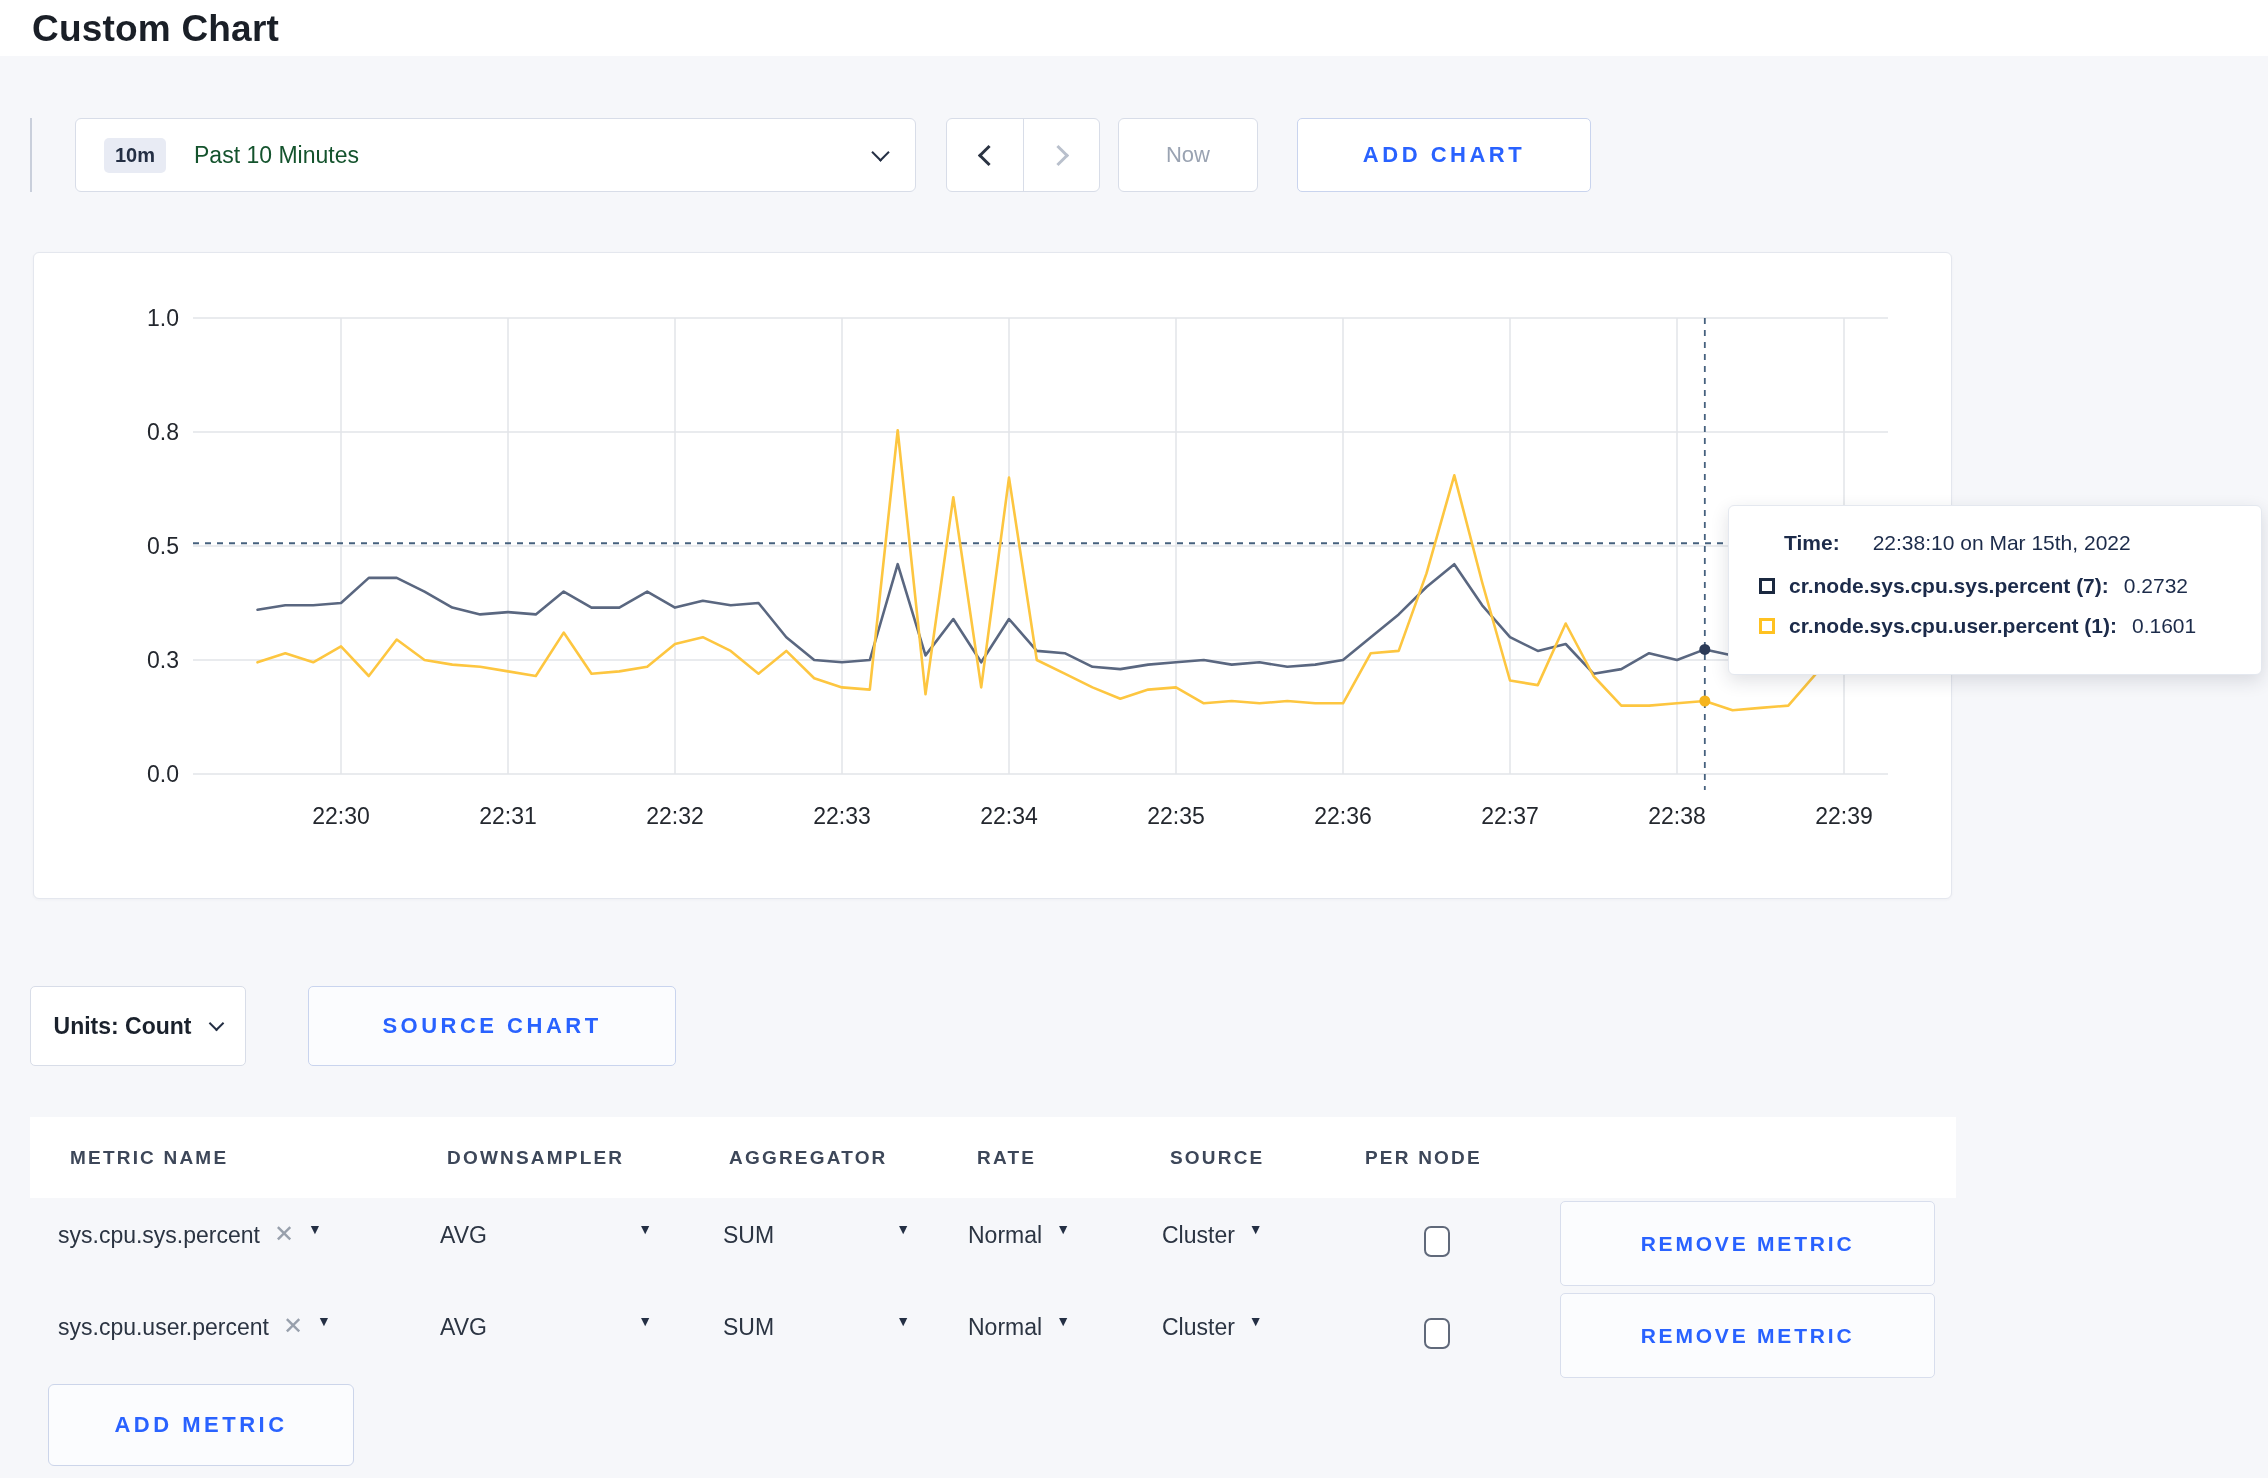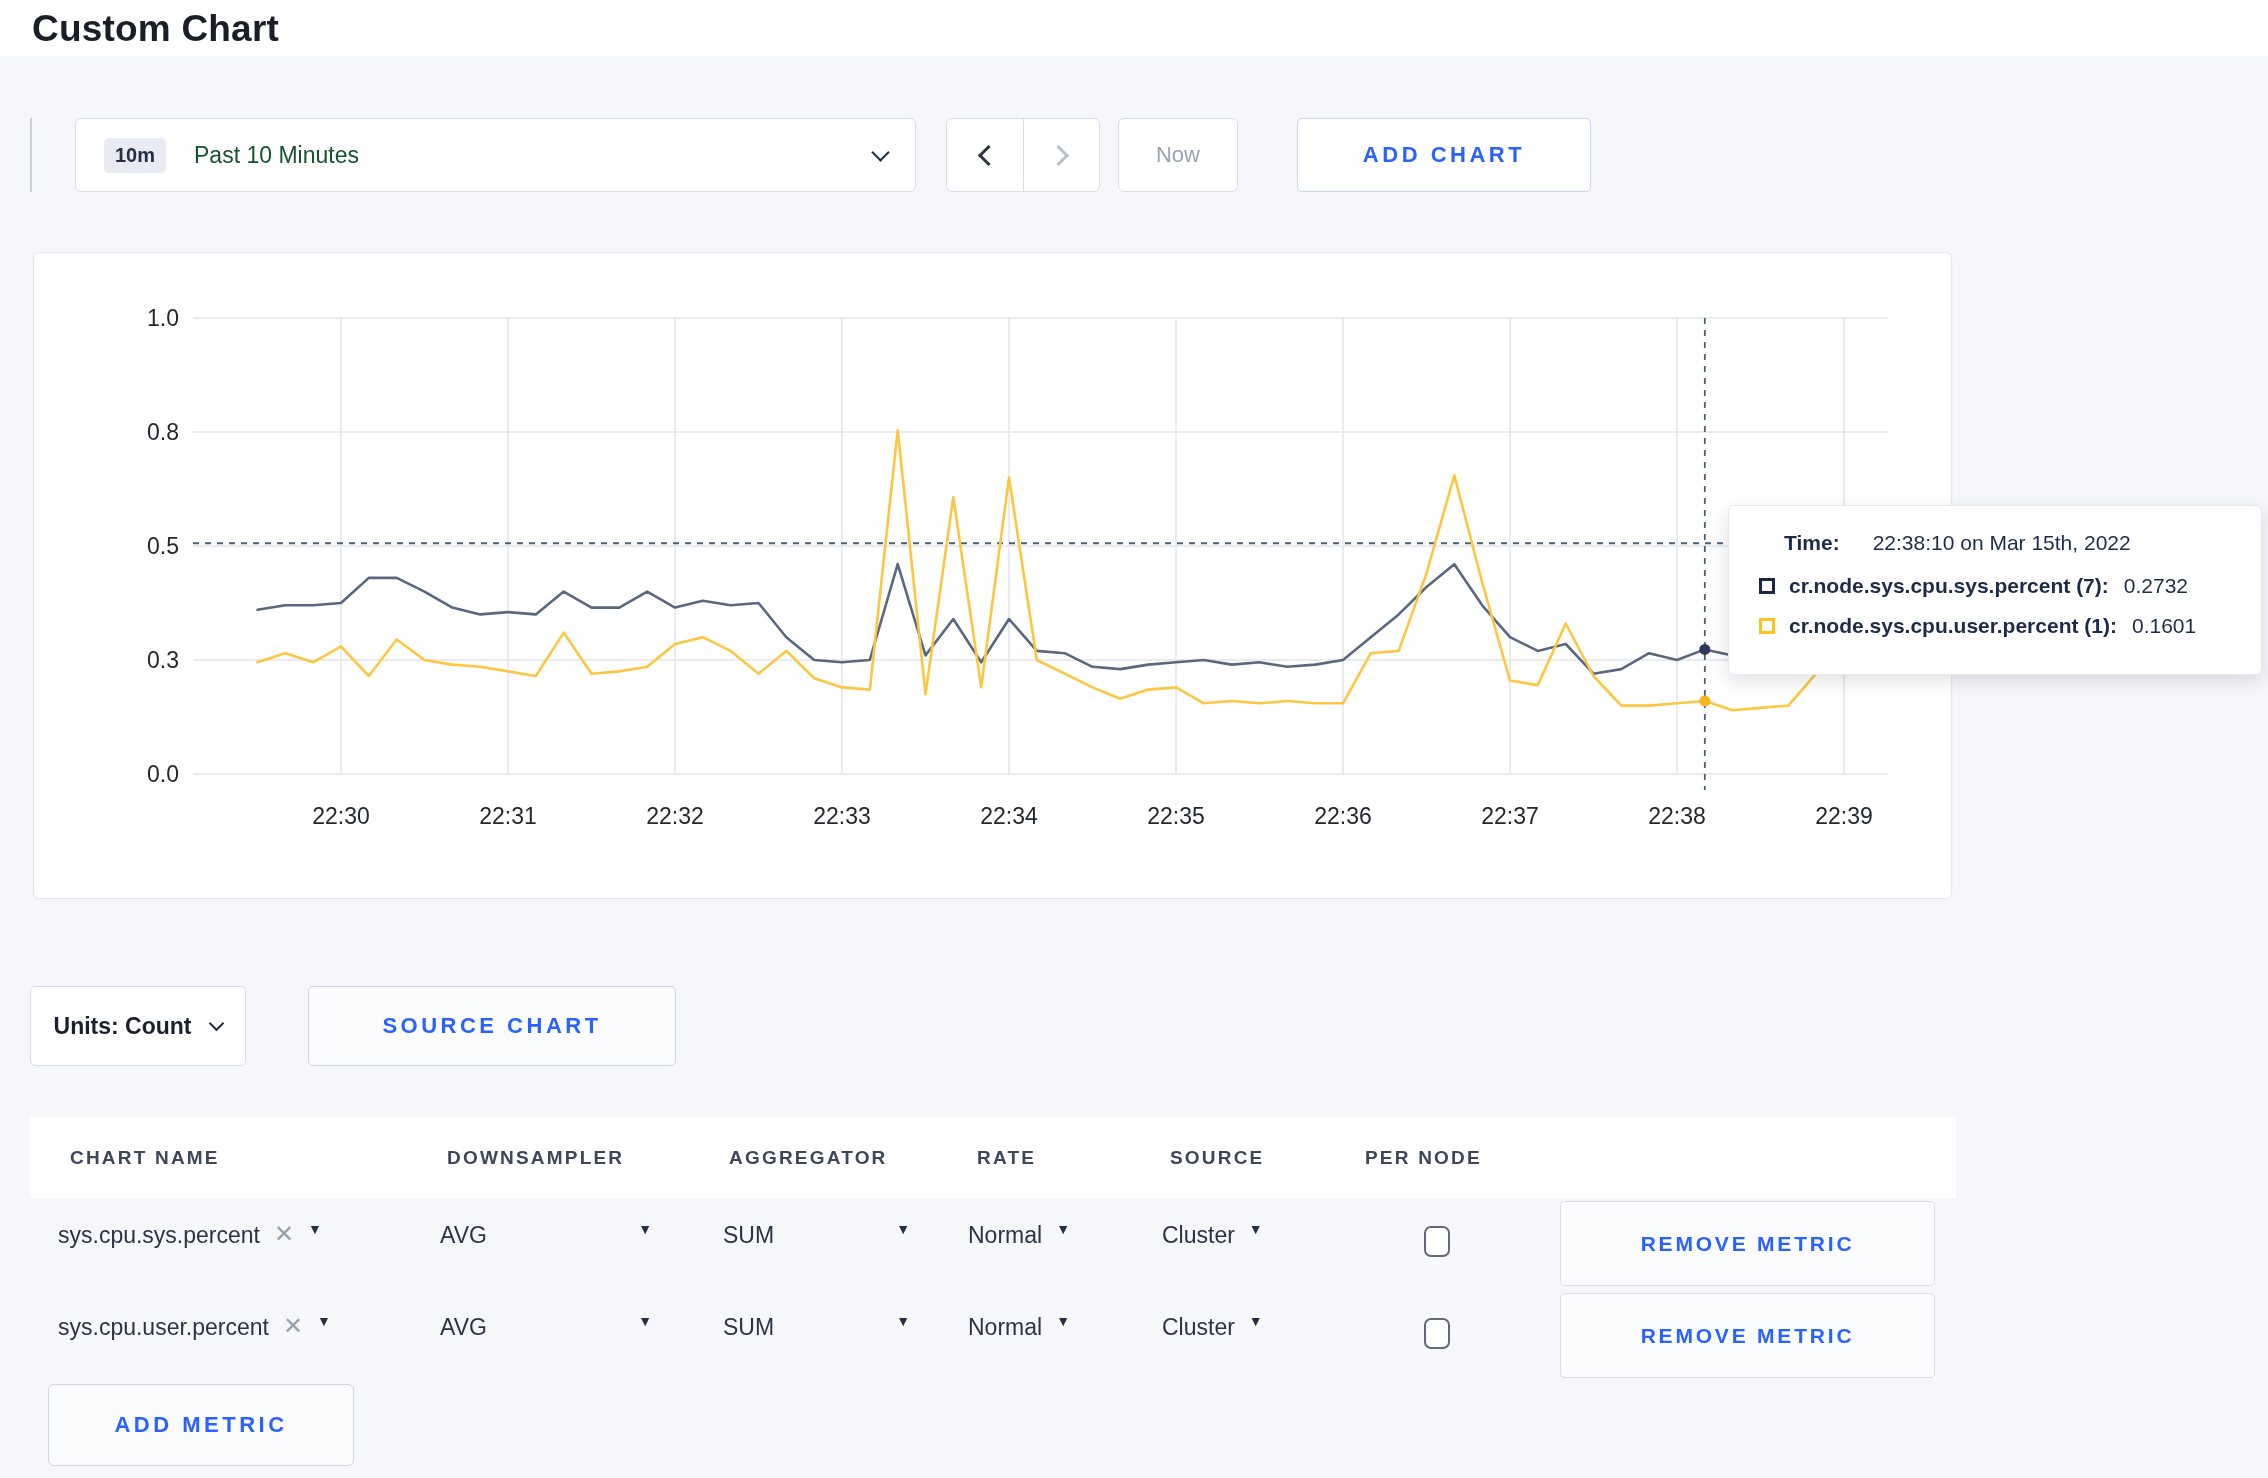--- a/index.html
+++ b/index.html
@@ -31,21 +31,21 @@
   .chev {
     width:13px; height:13px; border-right:2.5px solid #242f44; border-bottom:2.5px solid #242f44;
     transform:rotate(45deg); margin-top:-6px;
   }
   .range-select .chev { margin-left:auto; }
   .nav-group { left:946px; top:118px; width:154px; height:74px; padding:0; }
   .nav-half { width:50%; height:100%; display:flex; align-items:center; justify-content:center; cursor:pointer; }
   .nav-half + .nav-half { border-left:1.5px solid #d8dde8; }
   .arrow-left  { width:15px; height:15px; border-left:3.5px solid #2a3342; border-bottom:3.5px solid #2a3342; transform:rotate(45deg); margin-left:6px; }
   .arrow-right { width:15px; height:15px; border-right:3.5px solid #b9c0cc; border-top:3.5px solid #b9c0cc; transform:rotate(45deg); margin-right:6px; }
-  .now-btn { left:1118px; top:118px; width:120px; height:74px; justify-content:center; font-size:22px; color:#9aa3b2; font-weight:500; cursor:default; }
+  .now-btn { left:1118px; top:118px; width:140px; height:74px; justify-content:center; font-size:22px; color:#9aa3b2; font-weight:500; cursor:default; }
   .btn-blue {
     position:absolute; background:#fff; border:1.5px solid #c9d4ee; border-radius:5px;
     display:flex; align-items:center; justify-content:center;
     color:#2962ff; font-weight:600; letter-spacing:3.5px; font-size:22px; cursor:pointer;
   }
   .add-chart-btn { left:1297px; top:118px; width:294px; height:74px; }
   
   .chart-card {
     position:absolute; left:33px; top:252px; width:1919px; height:647px;
     background:#fff; border:1.5px solid #e4e7ee; border-radius:6px;
@@ -175,21 +175,21 @@
   </div>
 </div>
 
 <div class="control units-select">
   <span class="units-label">Units: Count</span>
   <span class="chev"></span>
 </div>
 <button class="btn-blue remove-chart-btn">SOURCE CHART</button>
 
 <div class="metrics-header">
-  <span class="col-head" style="left:40px">CHART NAME</span>
+  <span class="col-head" style="left:40px">METRIC NAME</span>
   <span class="col-head" style="left:417px">DOWNSAMPLER</span>
   <span class="col-head" style="left:699px">AGGREGATOR</span>
   <span class="col-head" style="left:947px">RATE</span>
   <span class="col-head" style="left:1140px">SOURCE</span>
   <span class="col-head" style="left:1335px">PER NODE</span>
 </div>
 
 <div class="cell sel" style="left:58px; top:1222px;">
   <span>sys.cpu.sys.percent</span>
   <span class="x-icon">✕</span>

